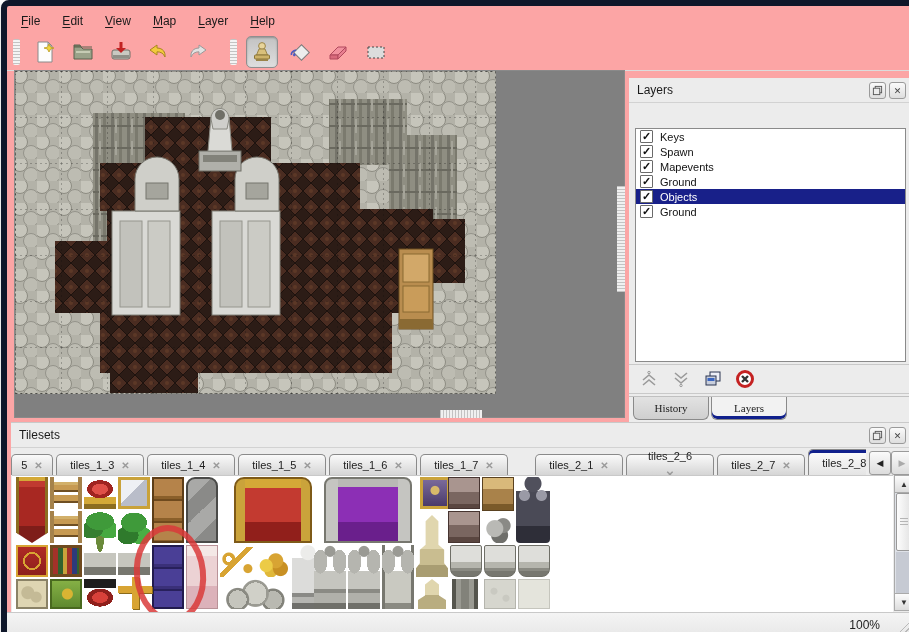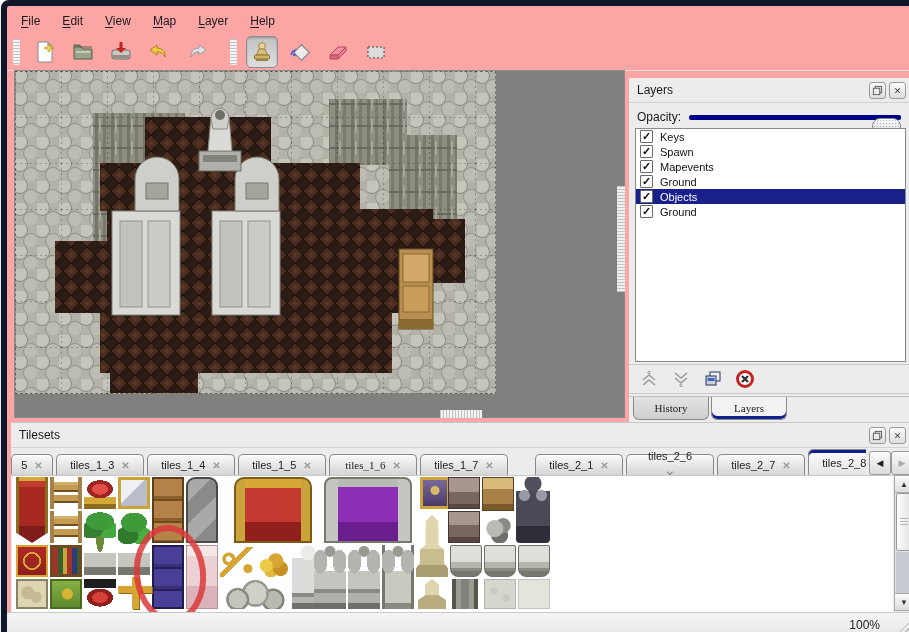--- a/index.html
+++ b/index.html
@@ -271,26 +271,20 @@
     <div class="dock-titlebar">
       <span class="dock-title">Layers</span>
       <span class="mini-btn" style="right:26px;">
         <svg viewBox="0 0 12 12">
               <rect x="3.5" y="1.5" width="7" height="7" fill="none" stroke="#555"></rect>
               <rect x="1.5" y="3.5" width="7" height="7" fill="#ececec" stroke="#555"></rect>
             </svg>
       </span>
       <span class="mini-btn" style="right:6px;">✕</span>
     </div>
-    <div class="opacity-row">
-      <span class="opacity-label">Opacity:</span>
-      <span class="slider-track">
-        <span class="slider-handle"></span>
-      </span>
-    </div>
     <div class="layer-list">
           <div class="layer-row">
             <span class="checkbox">✓</span>
             <span>Keys</span>
           </div>
           <div class="layer-row">
             <span class="checkbox">✓</span>
             <span>Spawn</span>
           </div>
           <div class="layer-row">
@@ -364,21 +358,21 @@
             <span class="x">✕</span>
           </div>
           <div class="ttab" style="width: 86px;">
             <span>tiles_1_4</span>
             <span class="x">✕</span>
           </div>
           <div class="ttab" style="width: 86px;">
             <span>tiles_1_5</span>
             <span class="x">✕</span>
           </div>
-          <div class="ttab" style="width: 86px; font-family: Liberation Serif, serif;">
+          <div class="ttab" style="width: 86px;">
             <span>tiles_1_6</span>
             <span class="x">✕</span>
           </div>
           <div class="ttab" style="width: 86px;">
             <span>tiles_1_7</span>
             <span class="x">✕</span>
           </div>
           <div class="ttab" style="width: 86px; margin-left: 24px;">
             <span>tiles_2_1</span>
             <span class="x">✕</span>

